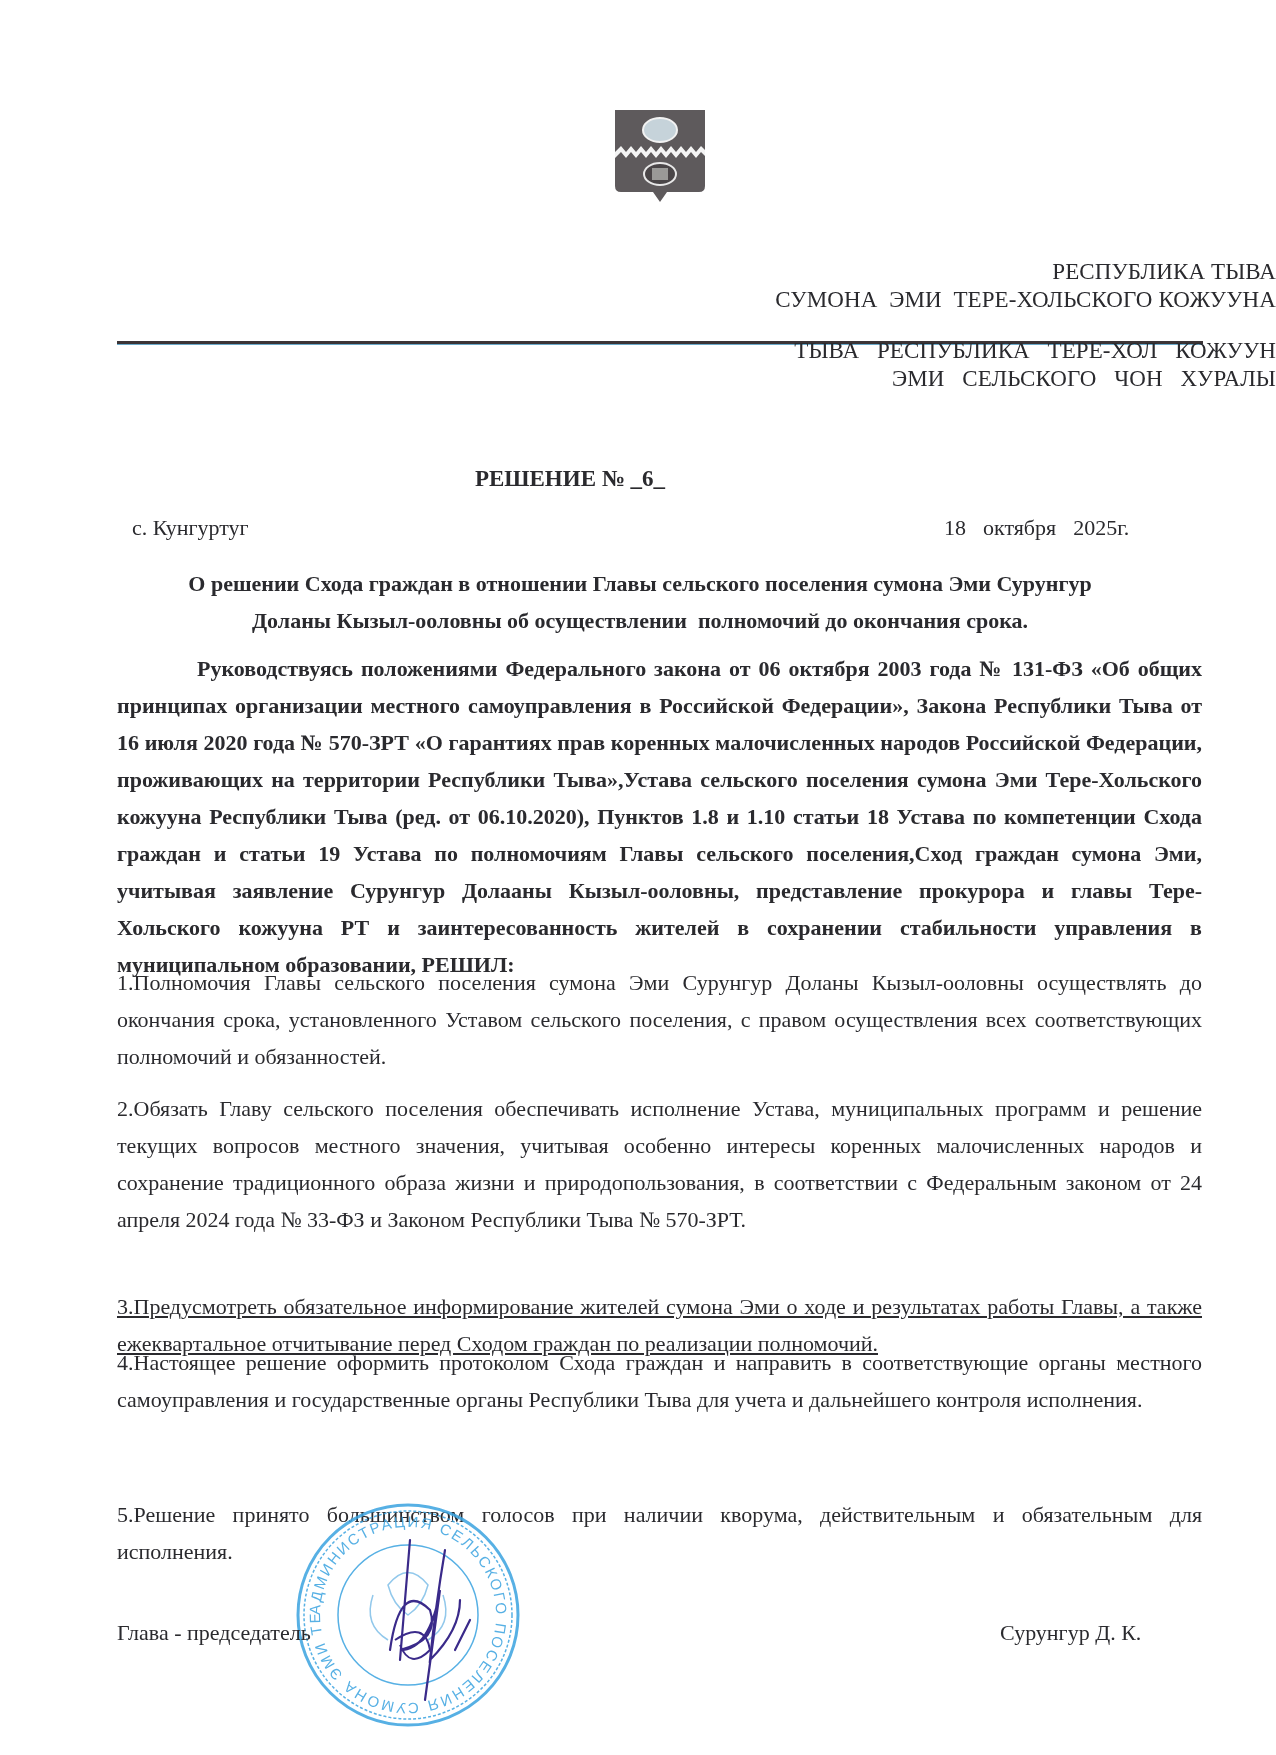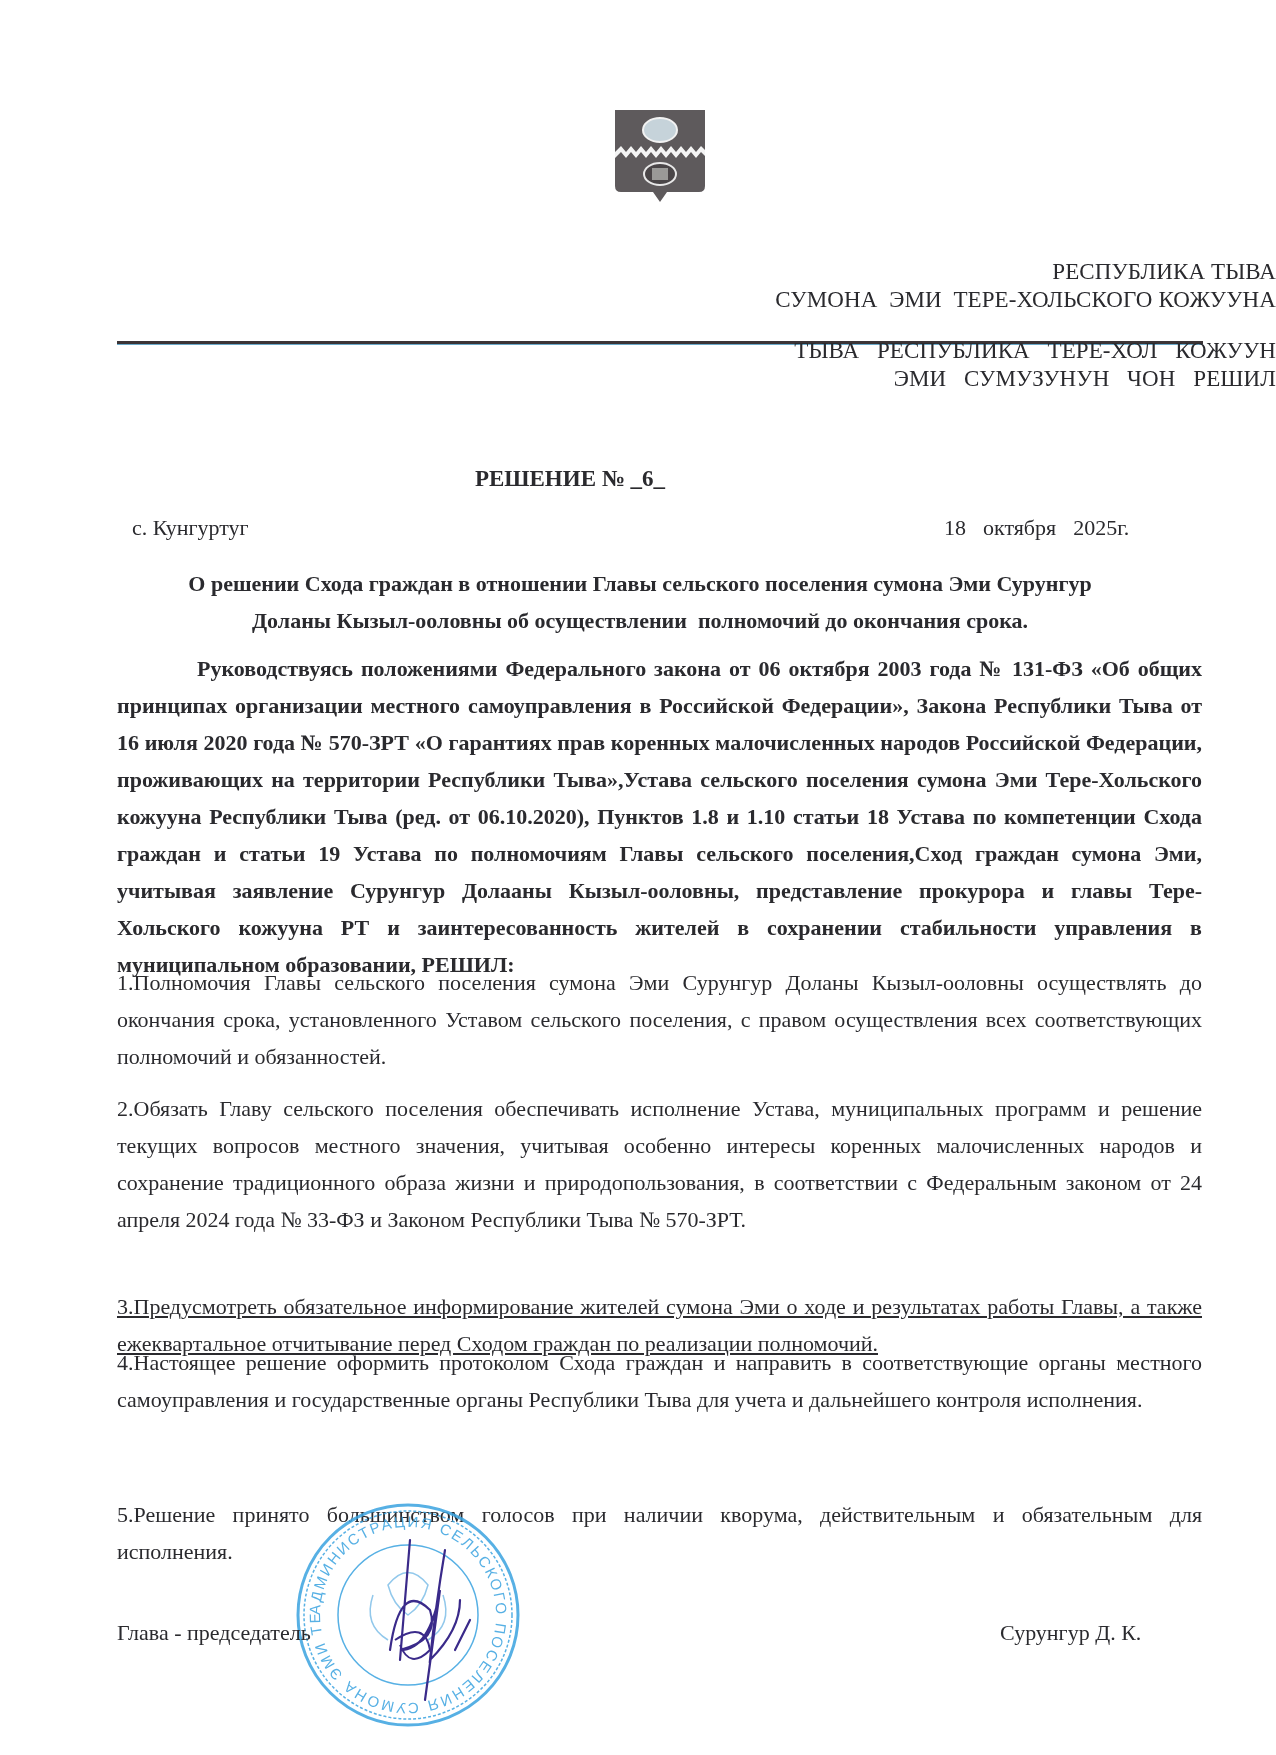--- a/index.html
+++ b/index.html
@@ -54,21 +54,21 @@
 
   <div class="hdr hdr1">
     <div>РЕСПУБЛИКА ТЫВА</div>
     <div style="white-space:pre">СУМОНА  ЭМИ  ТЕРЕ-ХОЛЬСКОГО КОЖУУНА</div>
   </div>
 
   <div class="hdr-rule"></div>
 
   <div class="hdr hdr2">
     <div style="white-space:pre">ТЫВА  РЕСПУБЛИКА  ТЕРЕ-ХОЛ  КОЖУУН</div>
-    <div style="white-space:pre">ЭМИ  СУМУЗУНУН  ЧОН  РЕШИЛ</div>
+    <div style="white-space:pre">ЭМИ  СЕЛЬСКОГО  ЧОН  ХУРАЛЫ</div>
   </div>
 
   <div class="title">РЕШЕНИЕ № _6_</div>
   <div class="place">с. Кунгуртуг</div>
   <div class="date" style="white-space:pre">18  октября  2025г.</div>
 
   <div class="subject">
     <div>О решении Схода граждан в отношении Главы сельского поселения сумона Эми Сурунгур</div>
     <div style="white-space:pre">Доланы Кызыл-ооловны об осуществлении  полномочий до окончания срока.</div>
   </div>

